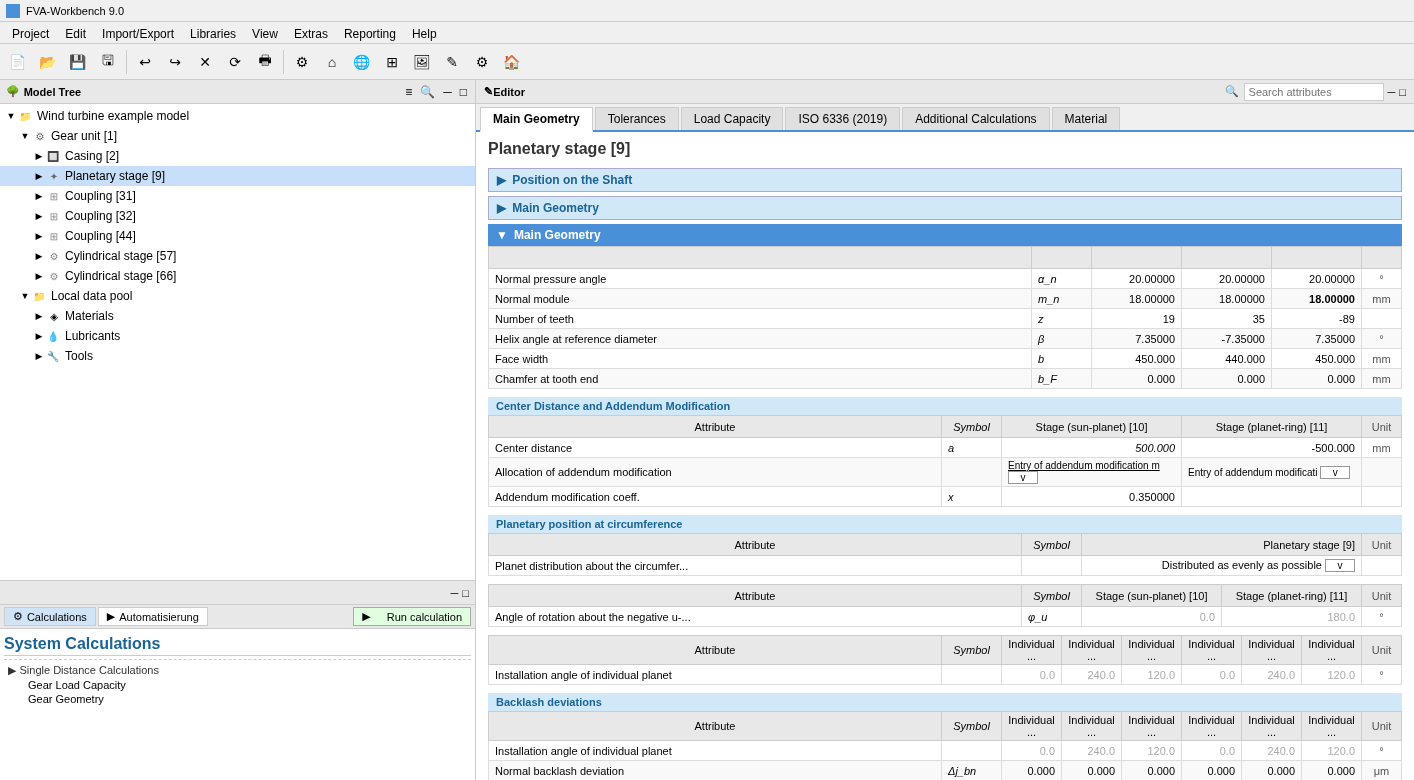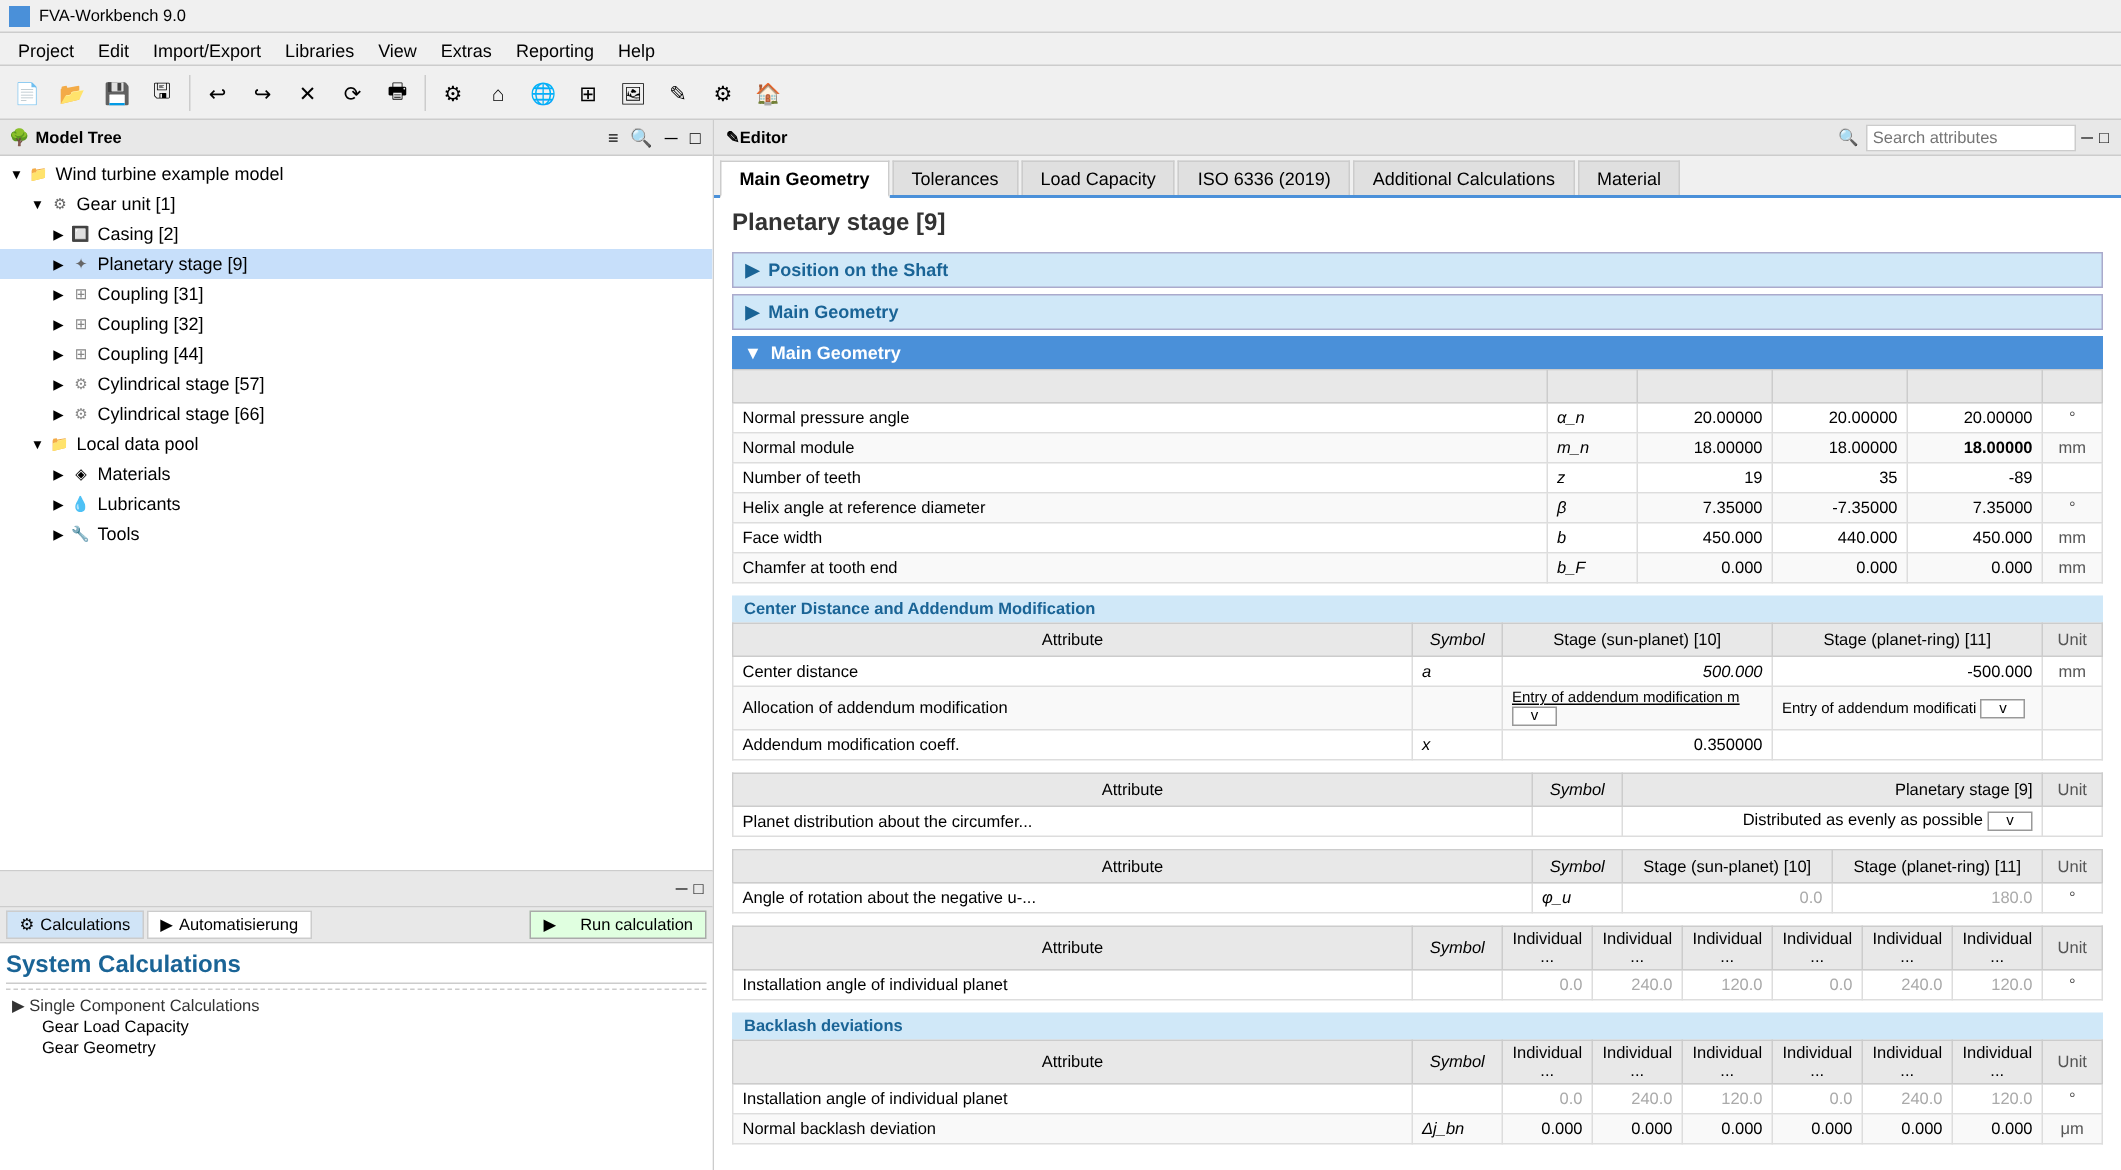--- a/index.html
+++ b/index.html
@@ -254,21 +254,21 @@
             <span>▶</span>
             <span style="margin-left:16px;">Run calculation</span>
           </div>
         </div>
       </div>
       <div class="calc-content">
         <div class="calc-section-title">System Calculations</div>
         <div class="calc-divider"></div>
         <div class="calc-group-title">
           <span>▶</span>
-          <span>Single Component Calculations</span>
+          <span>Single Distance Calculations</span>
         </div>
         <div class="calc-leaf" style="padding-left:24px;">Gear Load Capacity</div>
         <div class="calc-leaf" style="padding-left:24px;">Gear Geometry</div>
       </div>
     </div>
   </div>
 
   <div class="right-panel">
     <div class="editor-header">
       <span>✎</span>
@@ -401,20 +401,21 @@
             <tr>
               <td class="attr-col">Addendum modification coeff.</td>
               <td class="sym-col">x</td>
               <td style="text-align:right;">0.350000</td>
               <td></td>
               <td class="unit-col"></td>
             </tr>
           </tbody>
         </table>
 
+        <div class="subsection-title">Planetary position at circumference</div>
         <table class="data-table">
           <thead>
             <tr>
               <th class="attr-col">Attribute</th>
               <th class="sym-col">Symbol</th>
               <th style="text-align:right; width:280px;">Planetary stage [9]</th>
               <th class="unit-col">Unit</th>
             </tr>
           </thead>
           <tbody>

